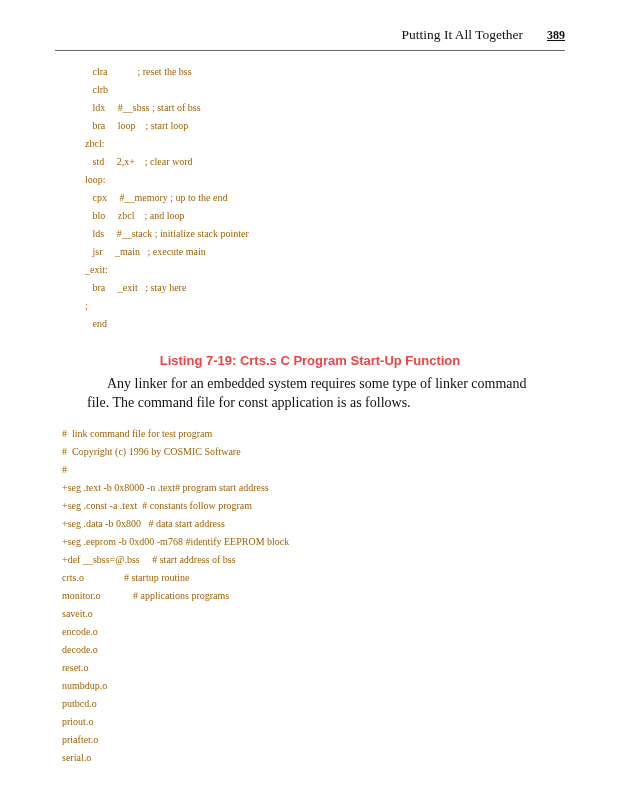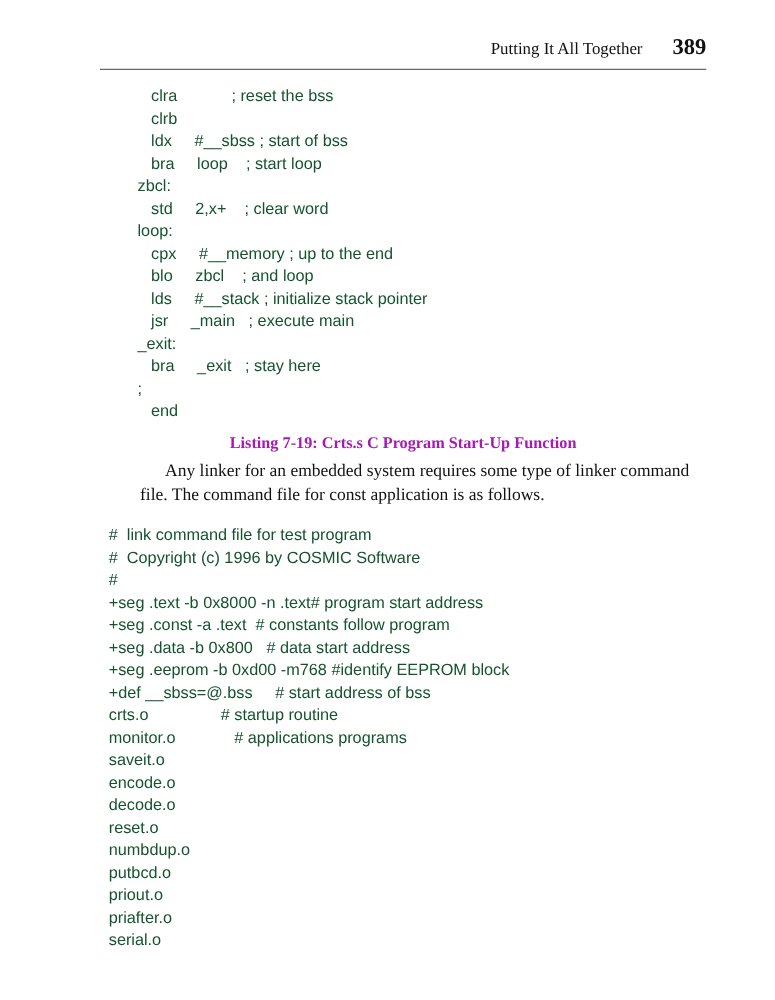--- a/index.html
+++ b/index.html
@@ -7,62 +7,63 @@
     padding: 0;
     background: #ffffff;
   }
   .page {
     position: relative;
     width: 620px;
     height: 800px;
     background: #ffffff;
     color: #111111;
     box-sizing: border-box;
-    padding: 27px 55px 0 80px;
+    padding: 27px 55px 0 55px;
     overflow: hidden;
   }
   .header {
     display: flex;
     justify-content: flex-end;
     align-items: baseline;
     font-family: "Liberation Serif", serif;
     font-size: 13.5px;
     color: #111111;
   }
   .header-title {
     margin-right: 24px;
   }
   .header-page-num {
     font-weight: bold;
-    font-size: 18px;
+    font-size: 12px;
+    text-decoration: underline;
   }
   .header-rule {
     border: none;
     border-top: 1px solid #6a6a6a;
     margin: 7px 0 0 0;
     height: 0;
   }
   pre.code {
-    font-family: Liberation Sans, sans-serif;
-    font-size: 13px;
+    font-family: Liberation Serif, serif;
+    font-size: 10px;
     line-height: 18px;
-    color: #14532d;
+    color: #a16207;
     margin: 0;
     white-space: pre;
   }
   pre.asm {
     margin: 12px 0 0 30px;
   }
   .caption {
-    font-family: Liberation Serif, serif;
+    font-family: Liberation Sans, sans-serif;
     font-weight: bold;
     font-size: 13px;
-    color: #a21caf;
+    color: #ef4444;
     text-align: center;
-    margin-top: 8px;
+    margin-top: 20px;
   }
   .body-para {
     font-family: "Liberation Serif", serif;
     font-size: 14px;
     line-height: 18.5px;
     color: #111111;
     margin: 7px 0 0 32px;
     width: 456px;
     text-indent: 20px;
   }

